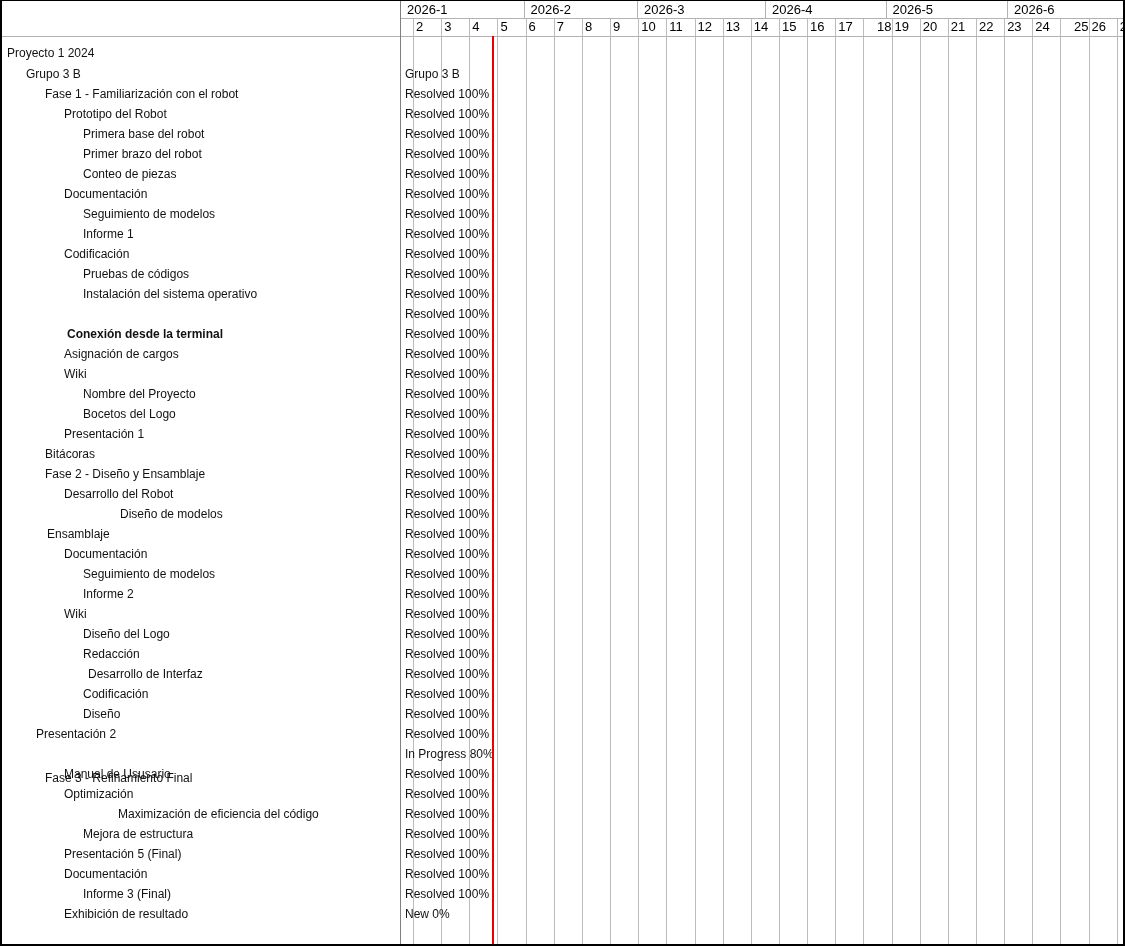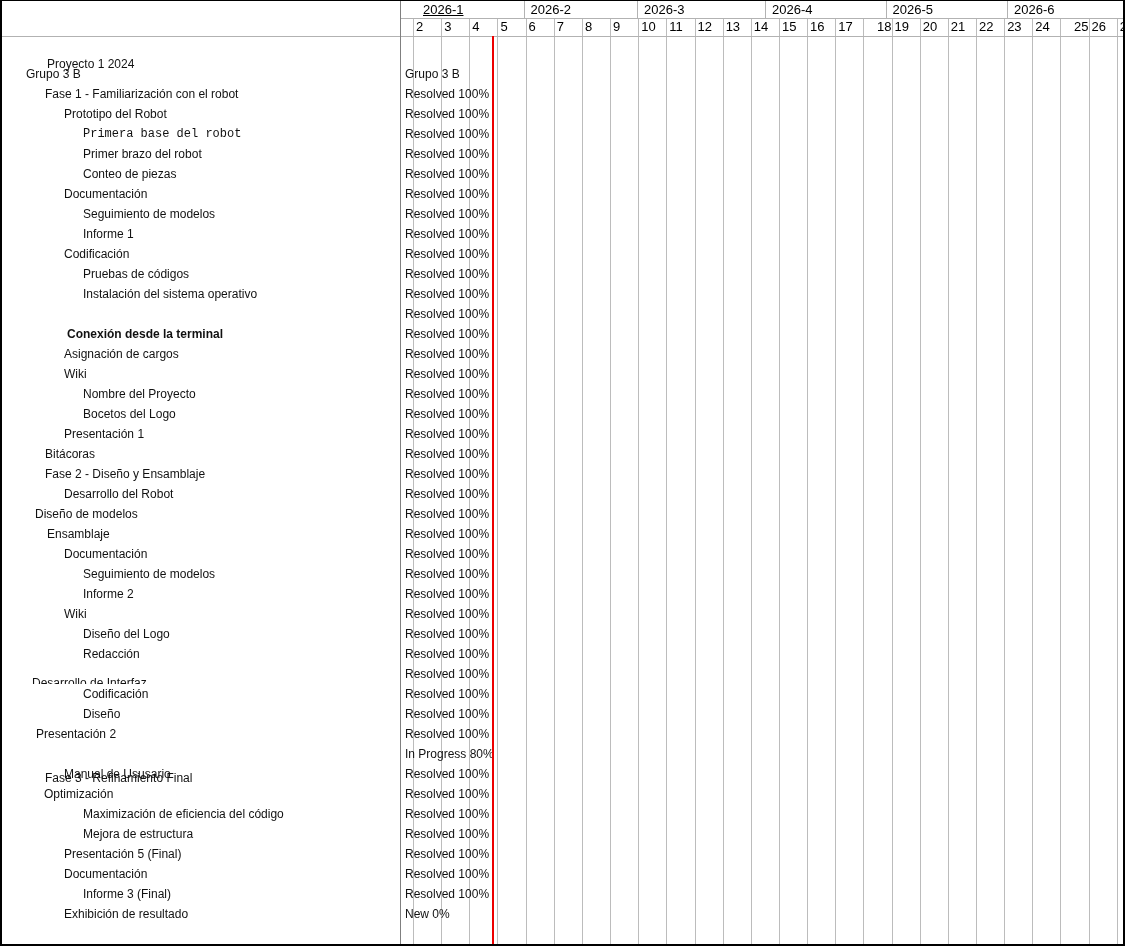--- a/index.html
+++ b/index.html
@@ -62,21 +62,21 @@
   <div id="edge-top" class="edge"></div>
   <div id="edge-bottom" class="edge"></div>
   <div id="edge-left" class="edge"></div>
   <div id="edge-right" class="edge"></div>
 
   <div id="panel-divider"></div>
   <div id="header-mid-line" class="hline"></div>
   <div id="header-bottom-line" class="hline"></div>
 
   <div id="month-row">
-      <div class="month-cell first" style="left: 417px; width: 122.5px; text-decoration: underline;">2026-1</div>
+      <div class="month-cell first" style="left: 401px; width: 122.5px;">2026-1</div>
       <div class="month-cell" style="left: 523.5px; width: 113.5px;">2026-2</div>
       <div class="month-cell" style="left: 637px; width: 128px;">2026-3</div>
       <div class="month-cell" style="left: 765px; width: 120.5px;">2026-4</div>
       <div class="month-cell" style="left: 885.5px; width: 121.5px;">2026-5</div>
       <div class="month-cell" style="left: 1007px; width: 118px;">2026-6</div>
     </div>
   <div id="week-row">
       <div class="week-cell" style="left: 413px; width: 28.15px;">2</div>
       <div class="week-cell" style="left: 441.15px; width: 28.15px;">3</div>
       <div class="week-cell" style="left: 469.3px; width: 28.15px;">4</div>
@@ -127,58 +127,58 @@
       <div class="gridline" style="left: 947.85px;"></div>
       <div class="gridline" style="left: 976px;"></div>
       <div class="gridline" style="left: 1004.15px;"></div>
       <div class="gridline" style="left: 1032.3px;"></div>
       <div class="gridline" style="left: 1060.45px;"></div>
       <div class="gridline" style="left: 1088.6px;"></div>
       <div class="gridline" style="left: 1116.75px;"></div>
     </div>
 
   <div id="task-tree">
-      <div class="task-row" style="top: 54px; padding-left: 40px;"><span style="padding-left: 7px; display: inline-block;">Proyecto 1 2024</span></div>
+      <div class="task-row" style="top: 43px;"><span style="padding-left: 7px; display: inline-block;">Proyecto 1 2024</span></div>
       <div class="task-row" style="top: 64px;"><span style="padding-left: 26px; display: inline-block;">Grupo 3 B</span></div>
       <div class="task-row" style="top: 84px;"><span style="padding-left: 45px; display: inline-block;">Fase 1 - Familiarización con el robot</span></div>
       <div class="task-row" style="top: 104px;"><span style="padding-left: 64px; display: inline-block;">Prototipo del Robot</span></div>
-      <div class="task-row" style="top: 124px; font-family: Liberation Mono, monospace;"><span style="padding-left: 83px; display: inline-block;">Primera base del robot</span></div>
+      <div class="task-row" style="top: 124px;"><span style="padding-left: 83px; display: inline-block;">Primera base del robot</span></div>
       <div class="task-row" style="top: 144px;"><span style="padding-left: 83px; display: inline-block;">Primer brazo del robot</span></div>
       <div class="task-row" style="top: 164px;"><span style="padding-left: 83px; display: inline-block;">Conteo de piezas</span></div>
       <div class="task-row" style="top: 184px;"><span style="padding-left: 64px; display: inline-block;">Documentación</span></div>
       <div class="task-row" style="top: 204px;"><span style="padding-left: 83px; display: inline-block;">Seguimiento de modelos</span></div>
       <div class="task-row" style="top: 224px;"><span style="padding-left: 83px; display: inline-block;">Informe 1</span></div>
       <div class="task-row" style="top: 244px;"><span style="padding-left: 64px; display: inline-block;">Codificación</span></div>
       <div class="task-row" style="top: 264px;"><span style="padding-left: 83px; display: inline-block;">Pruebas de códigos</span></div>
       <div class="task-row" style="top: 284px;"><span style="padding-left: 83px; display: inline-block;">Instalación del sistema operativo</span></div>
       <div class="task-row" style="top: 324px;"><span style="padding-left: 67px; display: inline-block; font-weight: bold;">Conexión desde la terminal</span></div>
       <div class="task-row" style="top: 344px;"><span style="padding-left: 64px; display: inline-block;">Asignación de cargos</span></div>
       <div class="task-row" style="top: 364px;"><span style="padding-left: 64px; display: inline-block;">Wiki</span></div>
       <div class="task-row" style="top: 384px;"><span style="padding-left: 83px; display: inline-block;">Nombre del Proyecto</span></div>
       <div class="task-row" style="top: 404px;"><span style="padding-left: 83px; display: inline-block;">Bocetos del Logo</span></div>
       <div class="task-row" style="top: 424px;"><span style="padding-left: 64px; display: inline-block;">Presentación 1</span></div>
       <div class="task-row" style="top: 444px;"><span style="padding-left: 45px; display: inline-block;">Bitácoras</span></div>
       <div class="task-row" style="top: 464px;"><span style="padding-left: 45px; display: inline-block;">Fase 2 - Diseño y Ensamblaje</span></div>
       <div class="task-row" style="top: 484px;"><span style="padding-left: 64px; display: inline-block;">Desarrollo del Robot</span></div>
-      <div class="task-row" style="top: 504px;"><span style="padding-left: 35px; display: inline-block;">Diseño de modelos</span></div>
+      <div class="task-row" style="top: 504px;"><span style="padding-left: 120px; display: inline-block;">Diseño de modelos</span></div>
       <div class="task-row" style="top: 524px;"><span style="padding-left: 47px; display: inline-block;">Ensamblaje</span></div>
       <div class="task-row" style="top: 544px;"><span style="padding-left: 64px; display: inline-block;">Documentación</span></div>
       <div class="task-row" style="top: 564px;"><span style="padding-left: 83px; display: inline-block;">Seguimiento de modelos</span></div>
       <div class="task-row" style="top: 584px;"><span style="padding-left: 83px; display: inline-block;">Informe 2</span></div>
       <div class="task-row" style="top: 604px;"><span style="padding-left: 64px; display: inline-block;">Wiki</span></div>
       <div class="task-row" style="top: 624px;"><span style="padding-left: 83px; display: inline-block;">Diseño del Logo</span></div>
       <div class="task-row" style="top: 644px;"><span style="padding-left: 83px; display: inline-block;">Redacción</span></div>
-      <div class="task-row" style="top: 664px;"><span style="padding-left: 32px; display: inline-block; margin-top: 9px;">Desarrollo de Interfaz</span></div>
+      <div class="task-row" style="top: 664px;"><span style="padding-left: 88px; display: inline-block;">Desarrollo de Interfaz</span></div>
       <div class="task-row" style="top: 684px;"><span style="padding-left: 83px; display: inline-block;">Codificación</span></div>
       <div class="task-row" style="top: 704px;"><span style="padding-left: 83px; display: inline-block;">Diseño</span></div>
       <div class="task-row" style="top: 724px;"><span style="padding-left: 36px; display: inline-block;">Presentación 2</span></div>
       <div class="task-row" style="top: 768px;"><span style="padding-left: 45px; display: inline-block;">Fase 3 - Refinamiento Final</span></div>
       <div class="task-row" style="top: 764px;"><span style="padding-left: 64px; display: inline-block;">Manual de Ususario</span></div>
-      <div class="task-row" style="top: 784px;"><span style="padding-left: 44px; display: inline-block;">Optimización</span></div>
-      <div class="task-row" style="top: 804px;"><span style="padding-left: 83px; display: inline-block;">Maximización de eficiencia del código</span></div>
+      <div class="task-row" style="top: 784px;"><span style="padding-left: 64px; display: inline-block;">Optimización</span></div>
+      <div class="task-row" style="top: 804px; padding-left: 35px;"><span style="padding-left: 83px; display: inline-block;">Maximización de eficiencia del código</span></div>
       <div class="task-row" style="top: 824px;"><span style="padding-left: 83px; display: inline-block;">Mejora de estructura</span></div>
       <div class="task-row" style="top: 844px;"><span style="padding-left: 64px; display: inline-block;">Presentación 5 (Final)</span></div>
       <div class="task-row" style="top: 864px;"><span style="padding-left: 64px; display: inline-block;">Documentación</span></div>
       <div class="task-row" style="top: 884px;"><span style="padding-left: 83px; display: inline-block;">Informe 3 (Final)</span></div>
       <div class="task-row" style="top: 904px;"><span style="padding-left: 64px; display: inline-block;">Exhibición de resultado</span></div>
     </div>
   <div id="status-labels">
       <div class="task-row" style="top: 64px;">Grupo 3 B</div>
       <div class="task-row" style="top: 84px;">Resolved 100%</div>
       <div class="task-row" style="top: 104px;">Resolved 100%</div>

